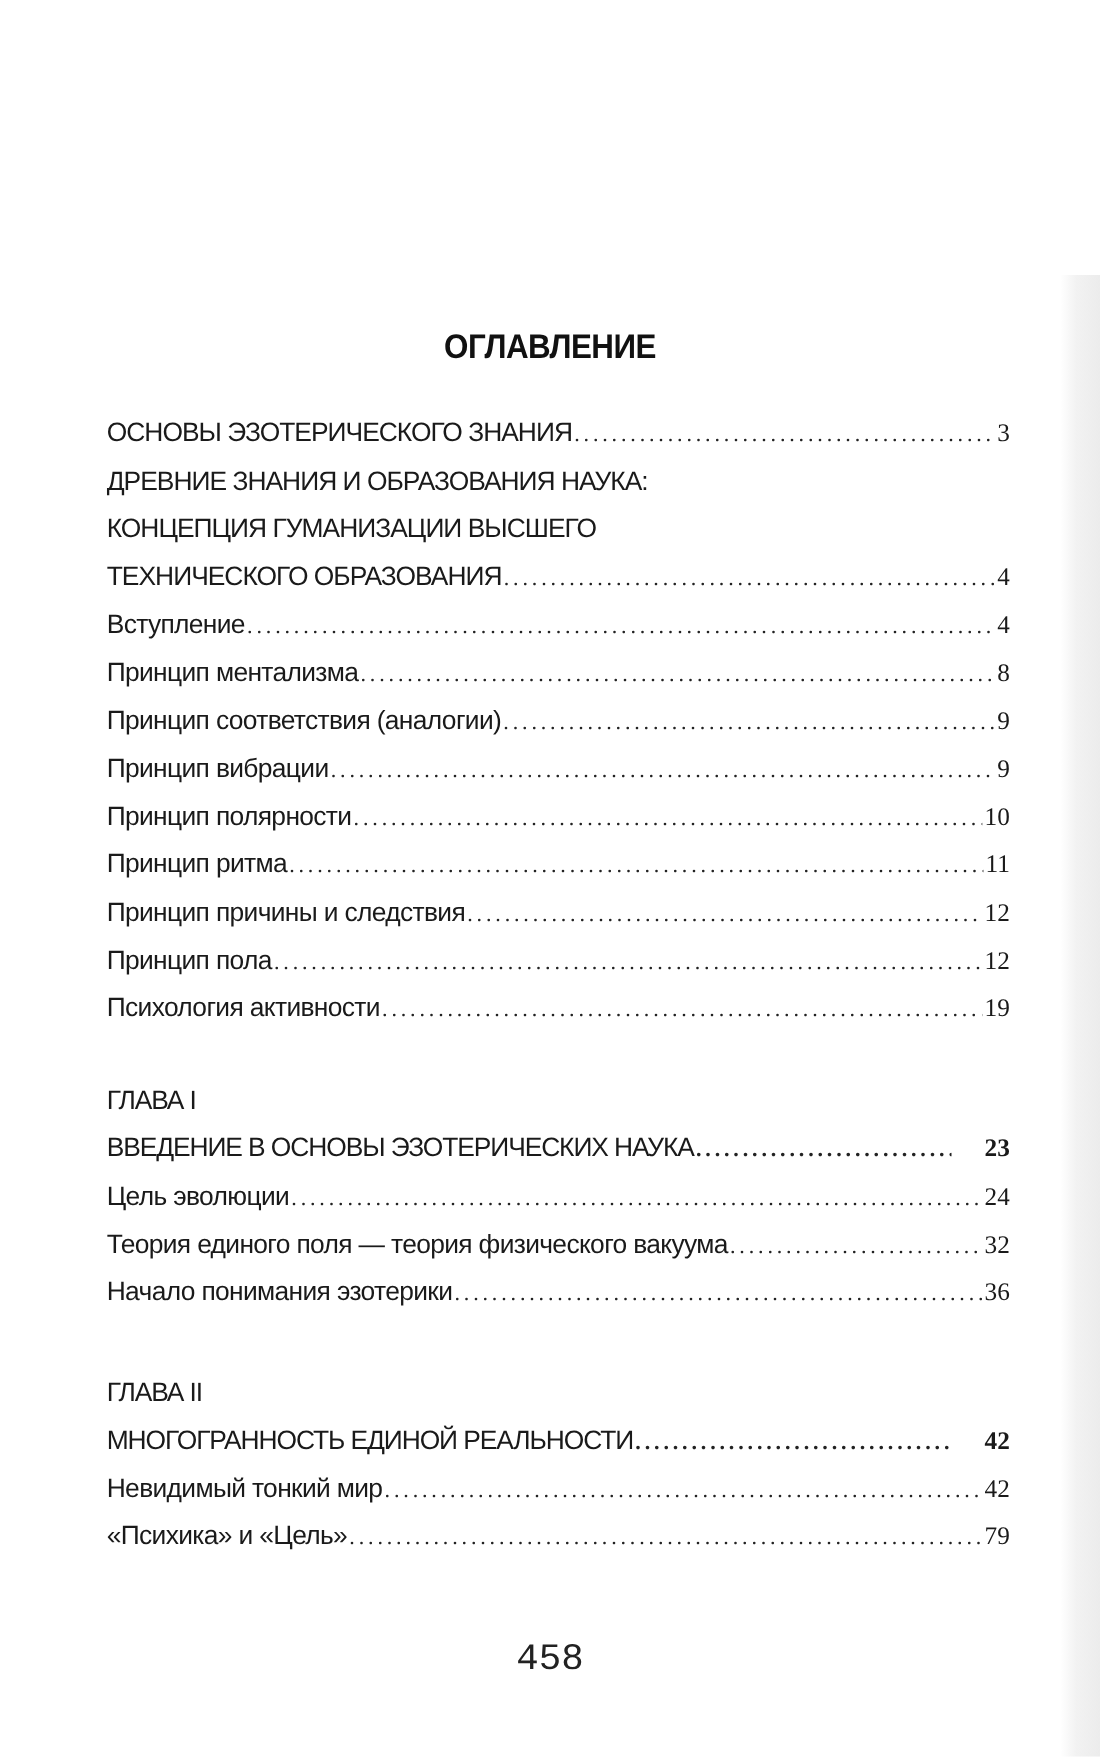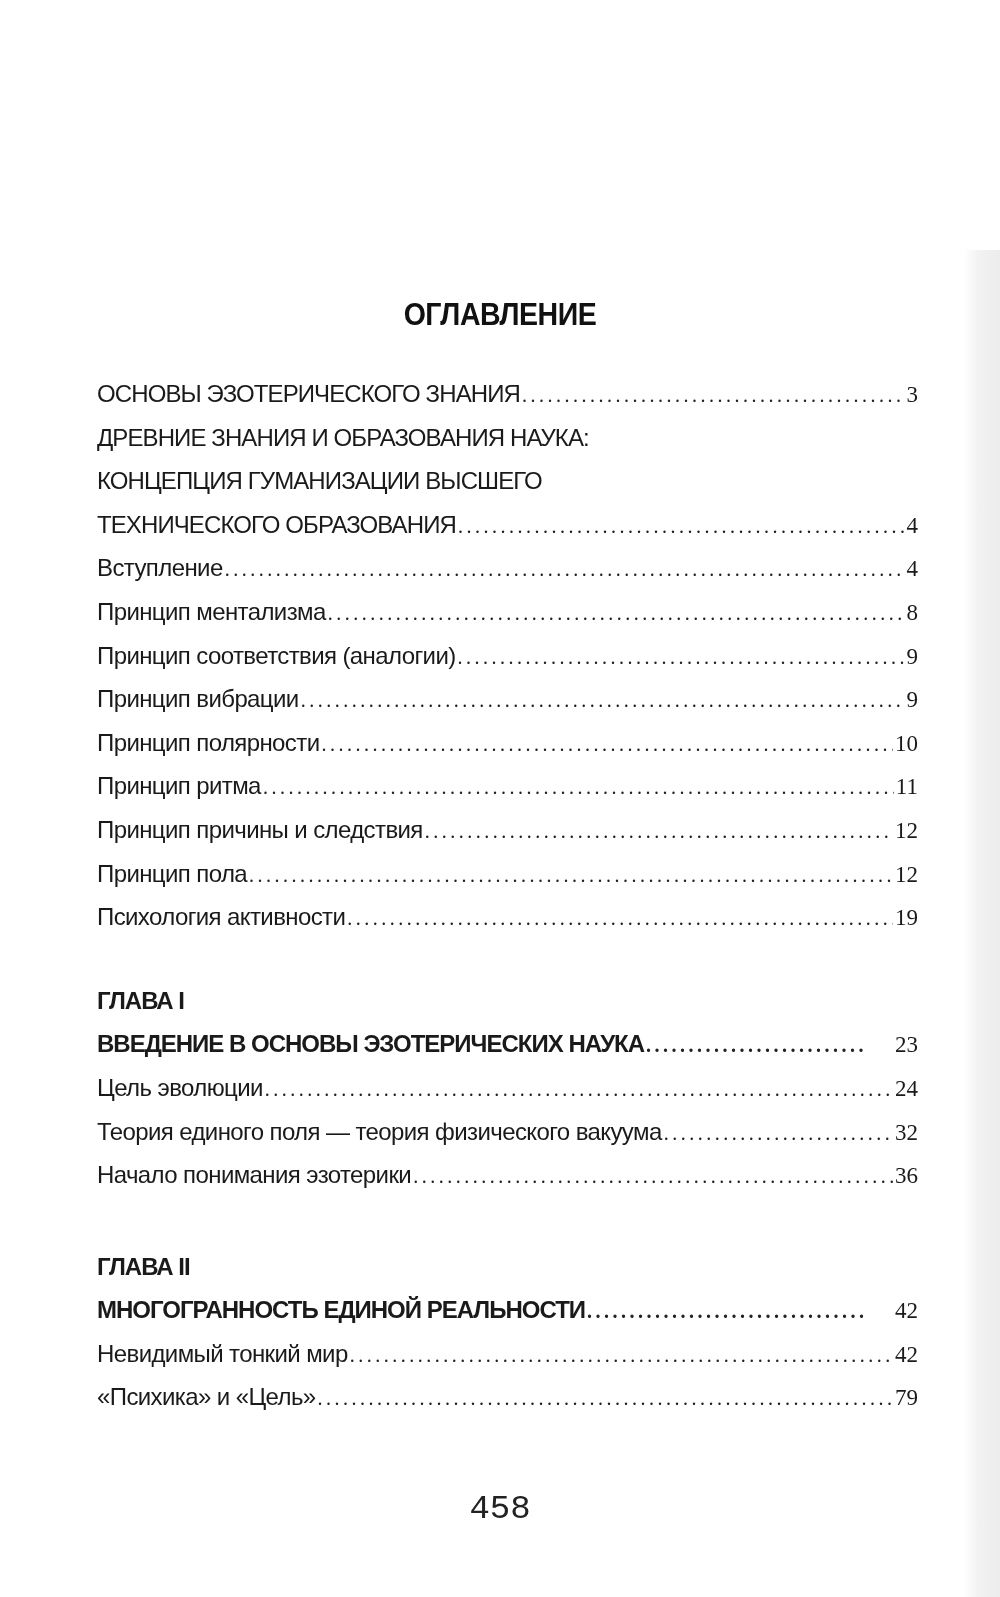--- a/index.html
+++ b/index.html
@@ -70,25 +70,25 @@
     .row .page {
       flex: 0 0 auto;
       font-family: "Liberation Serif", serif;
       font-size: 23px;
     }
     .row.caps .label {
       font-size: 24px;
       letter-spacing: -0.9px;
     }
     .row.bold .label {
+      font-weight: normal;
+      letter-spacing: -1px;
+    }
+    .row.bold .page {
       font-weight: bold;
-      letter-spacing: -1px;
-    }
-    .row.bold .page {
-      font-weight: normal;
       margin-left: 28px;
     }
     .row.bold .leader {
       font-weight: bold;
     }
     .gap-1 { height: 40px; }
     .gap-2 { height: 48px; }
     .page-number {
       position: absolute;
       top: 1490px;

